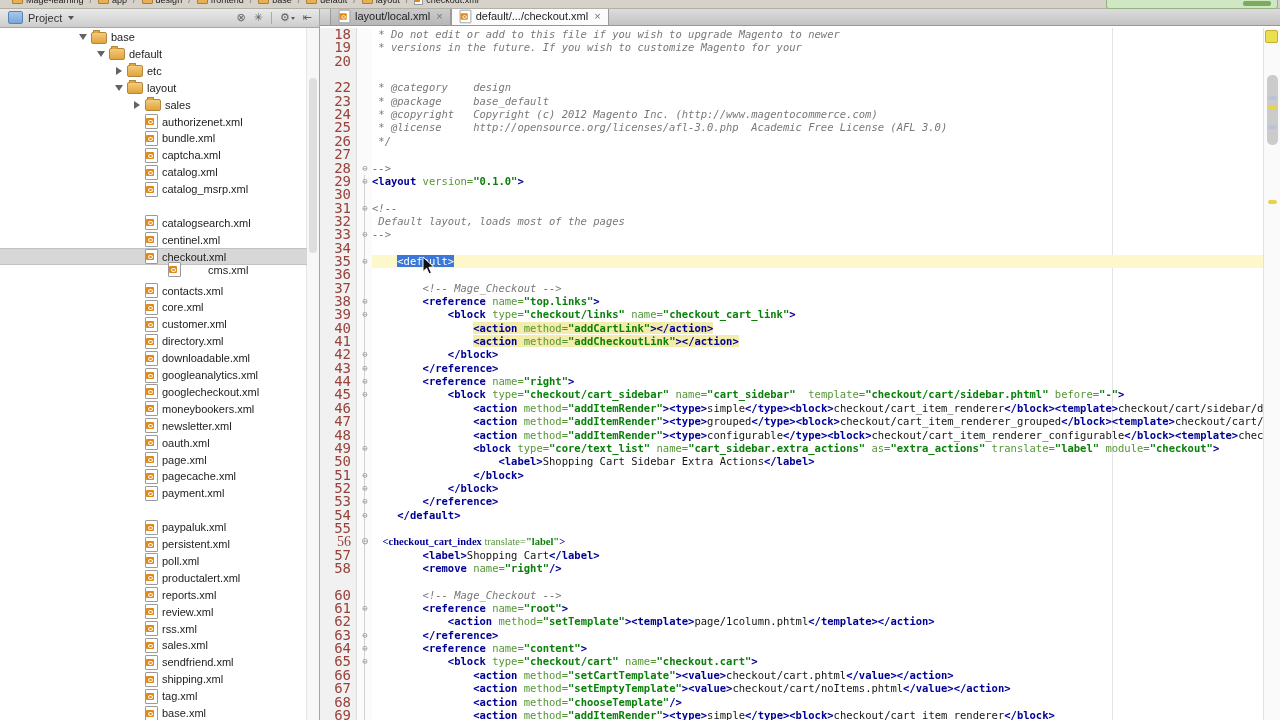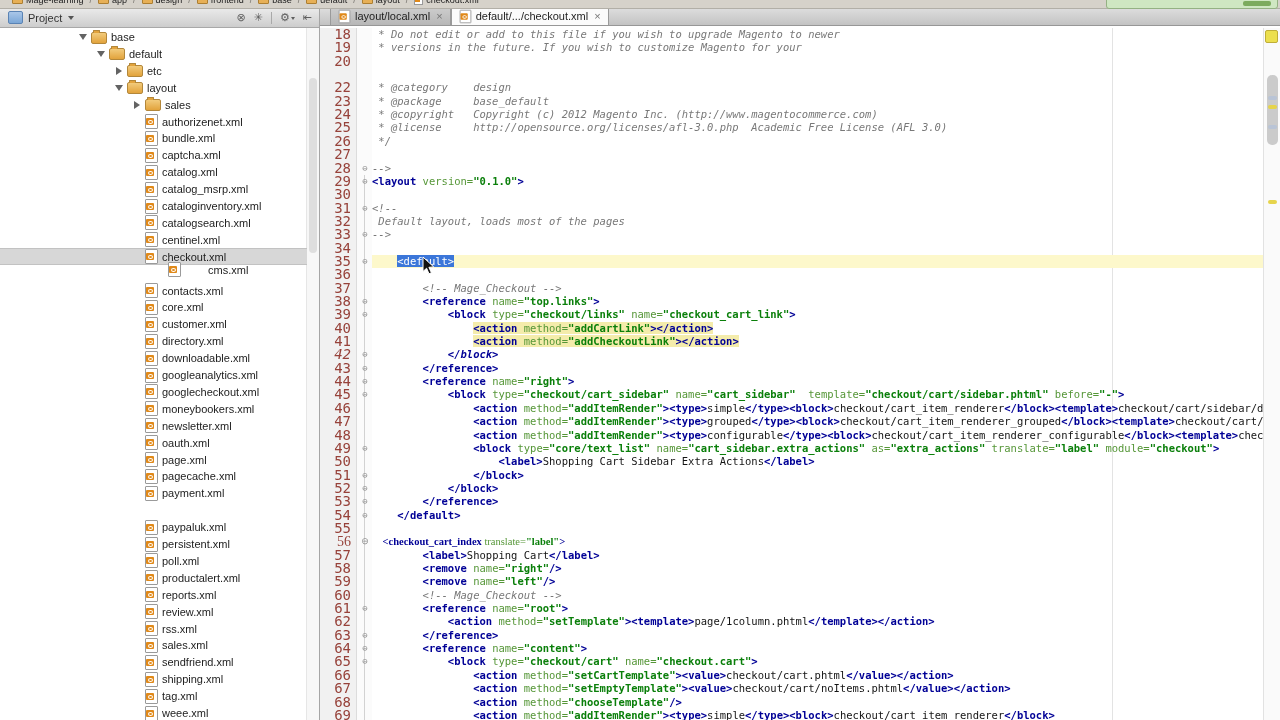--- a/index.html
+++ b/index.html
@@ -221,25 +221,20 @@
       <div class="tree-row" style="top: 135.7px; padding-left: 129px;">
         <span class="chev-slot"></span>
         <span class="xml-icon"></span>
         <span class="tree-label">catalog.xml</span>
       </div>
       <div class="tree-row" style="top: 152.6px; padding-left: 129px;">
         <span class="chev-slot"></span>
         <span class="xml-icon"></span>
         <span class="tree-label">catalog_msrp.xml</span>
       </div>
-      <div class="tree-row" style="top: 169.5px; padding-left: 129px;">
-        <span class="chev-slot"></span>
-        <span class="xml-icon"></span>
-        <span class="tree-label">cataloginventory.xml</span>
-      </div>
       <div class="tree-row" style="top: 186.4px; padding-left: 129px;">
         <span class="chev-slot"></span>
         <span class="xml-icon"></span>
         <span class="tree-label">catalogsearch.xml</span>
       </div>
       <div class="tree-row" style="top: 203.3px; padding-left: 129px;">
         <span class="chev-slot"></span>
         <span class="xml-icon"></span>
         <span class="tree-label">centinel.xml</span>
       </div>
@@ -369,21 +364,21 @@
         <span class="tree-label">shipping.xml</span>
       </div>
       <div class="tree-row" style="top: 659.6px; padding-left: 129px;">
         <span class="chev-slot"></span>
         <span class="xml-icon"></span>
         <span class="tree-label">tag.xml</span>
       </div>
       <div class="tree-row" style="top: 676.5px; padding-left: 129px;">
         <span class="chev-slot"></span>
         <span class="xml-icon"></span>
-        <span class="tree-label">weee.xml</span>
+        <span class="tree-label">base.xml</span>
       </div>
     </div>
   <div id="splitter"></div>
 
   <div id="tab-bar">
     <div class="tab">
       <span class="xml-icon"></span>
       <span>layout/local.xml</span>
       <span class="tab-close">×</span>
     </div>
@@ -491,21 +486,21 @@
           <span class="ctext"><span class="tok-x">            </span><span class="tok-t">&lt;block</span><span class="tok-x"> </span><span class="tok-a">type=</span><span class="tok-v">"checkout/links"</span><span class="tok-x"> </span><span class="tok-a">name=</span><span class="tok-v">"checkout_cart_link"</span><span class="tok-t">&gt;</span></span>
         </div>
         <div class="crow" style="top: 293.7px;">
           <span class="lnum">40</span>
           <span class="ctext"><span class="tok-x">                </span><span class="hl-band"><span class="tok-t">&lt;action</span><span class="tok-x"> </span><span class="tok-a">method=</span><span class="tok-v">"addCartLink"</span><span class="tok-t">&gt;&lt;/action&gt;</span></span></span>
         </div>
         <div class="crow" style="top: 307.05px;">
           <span class="lnum">41</span>
           <span class="ctext"><span class="tok-x">                </span><span class="hl-band"><span class="tok-t">&lt;action</span><span class="tok-x"> </span><span class="tok-a">method=</span><span class="tok-v">"addCheckoutLink"</span><span class="tok-t">&gt;&lt;/action&gt;</span></span></span>
         </div>
-        <div class="crow" style="top: 320.4px; font-style: italic;">
+        <div class="crow" style="top: 320.4px;">
           <span class="lnum">42</span>
           <span class="fold">⊖</span>
           <span class="ctext"><span class="tok-x">            </span><span class="tok-t">&lt;/block&gt;</span></span>
         </div>
         <div class="crow" style="top: 333.75px;">
           <span class="lnum">43</span>
           <span class="fold">⊖</span>
           <span class="ctext"><span class="tok-x">        </span><span class="tok-t">&lt;/reference&gt;</span></span>
         </div>
         <div class="crow" style="top: 347.1px;">
@@ -568,24 +563,20 @@
           <span class="fold">⊖</span>
           <span class="ctext"><span class="tok-x">    </span><span class="tok-t">&lt;checkout_cart_index</span><span class="tok-x"> </span><span class="tok-a">translate=</span><span class="tok-v">"label"</span><span class="tok-t">&gt;</span></span>
         </div>
         <div class="crow" style="top: 520.65px;">
           <span class="lnum">57</span>
           <span class="ctext"><span class="tok-x">        </span><span class="tok-t">&lt;label&gt;</span><span class="tok-x">Shopping Cart</span><span class="tok-t">&lt;/label&gt;</span></span>
         </div>
         <div class="crow" style="top: 534px;">
           <span class="lnum">58</span>
           <span class="ctext"><span class="tok-x">        </span><span class="tok-t">&lt;remove</span><span class="tok-x"> </span><span class="tok-a">name=</span><span class="tok-v">"right"</span><span class="tok-t">/&gt;</span></span>
-        </div>
-        <div class="crow" style="top: 547.35px;">
-          <span class="lnum">59</span>
-          <span class="ctext"><span class="tok-x">        </span><span class="tok-t">&lt;remove</span><span class="tok-x"> </span><span class="tok-a">name=</span><span class="tok-v">"left"</span><span class="tok-t">/&gt;</span></span>
         </div>
         <div class="crow" style="top: 560.7px;">
           <span class="lnum">60</span>
           <span class="ctext"><span class="tok-x">        </span><span class="tok-c">&lt;!-- Mage_Checkout --&gt;</span></span>
         </div>
         <div class="crow" style="top: 574.05px;">
           <span class="lnum">61</span>
           <span class="fold">⊖</span>
           <span class="ctext"><span class="tok-x">        </span><span class="tok-t">&lt;reference</span><span class="tok-x"> </span><span class="tok-a">name=</span><span class="tok-v">"root"</span><span class="tok-t">&gt;</span></span>
         </div>

